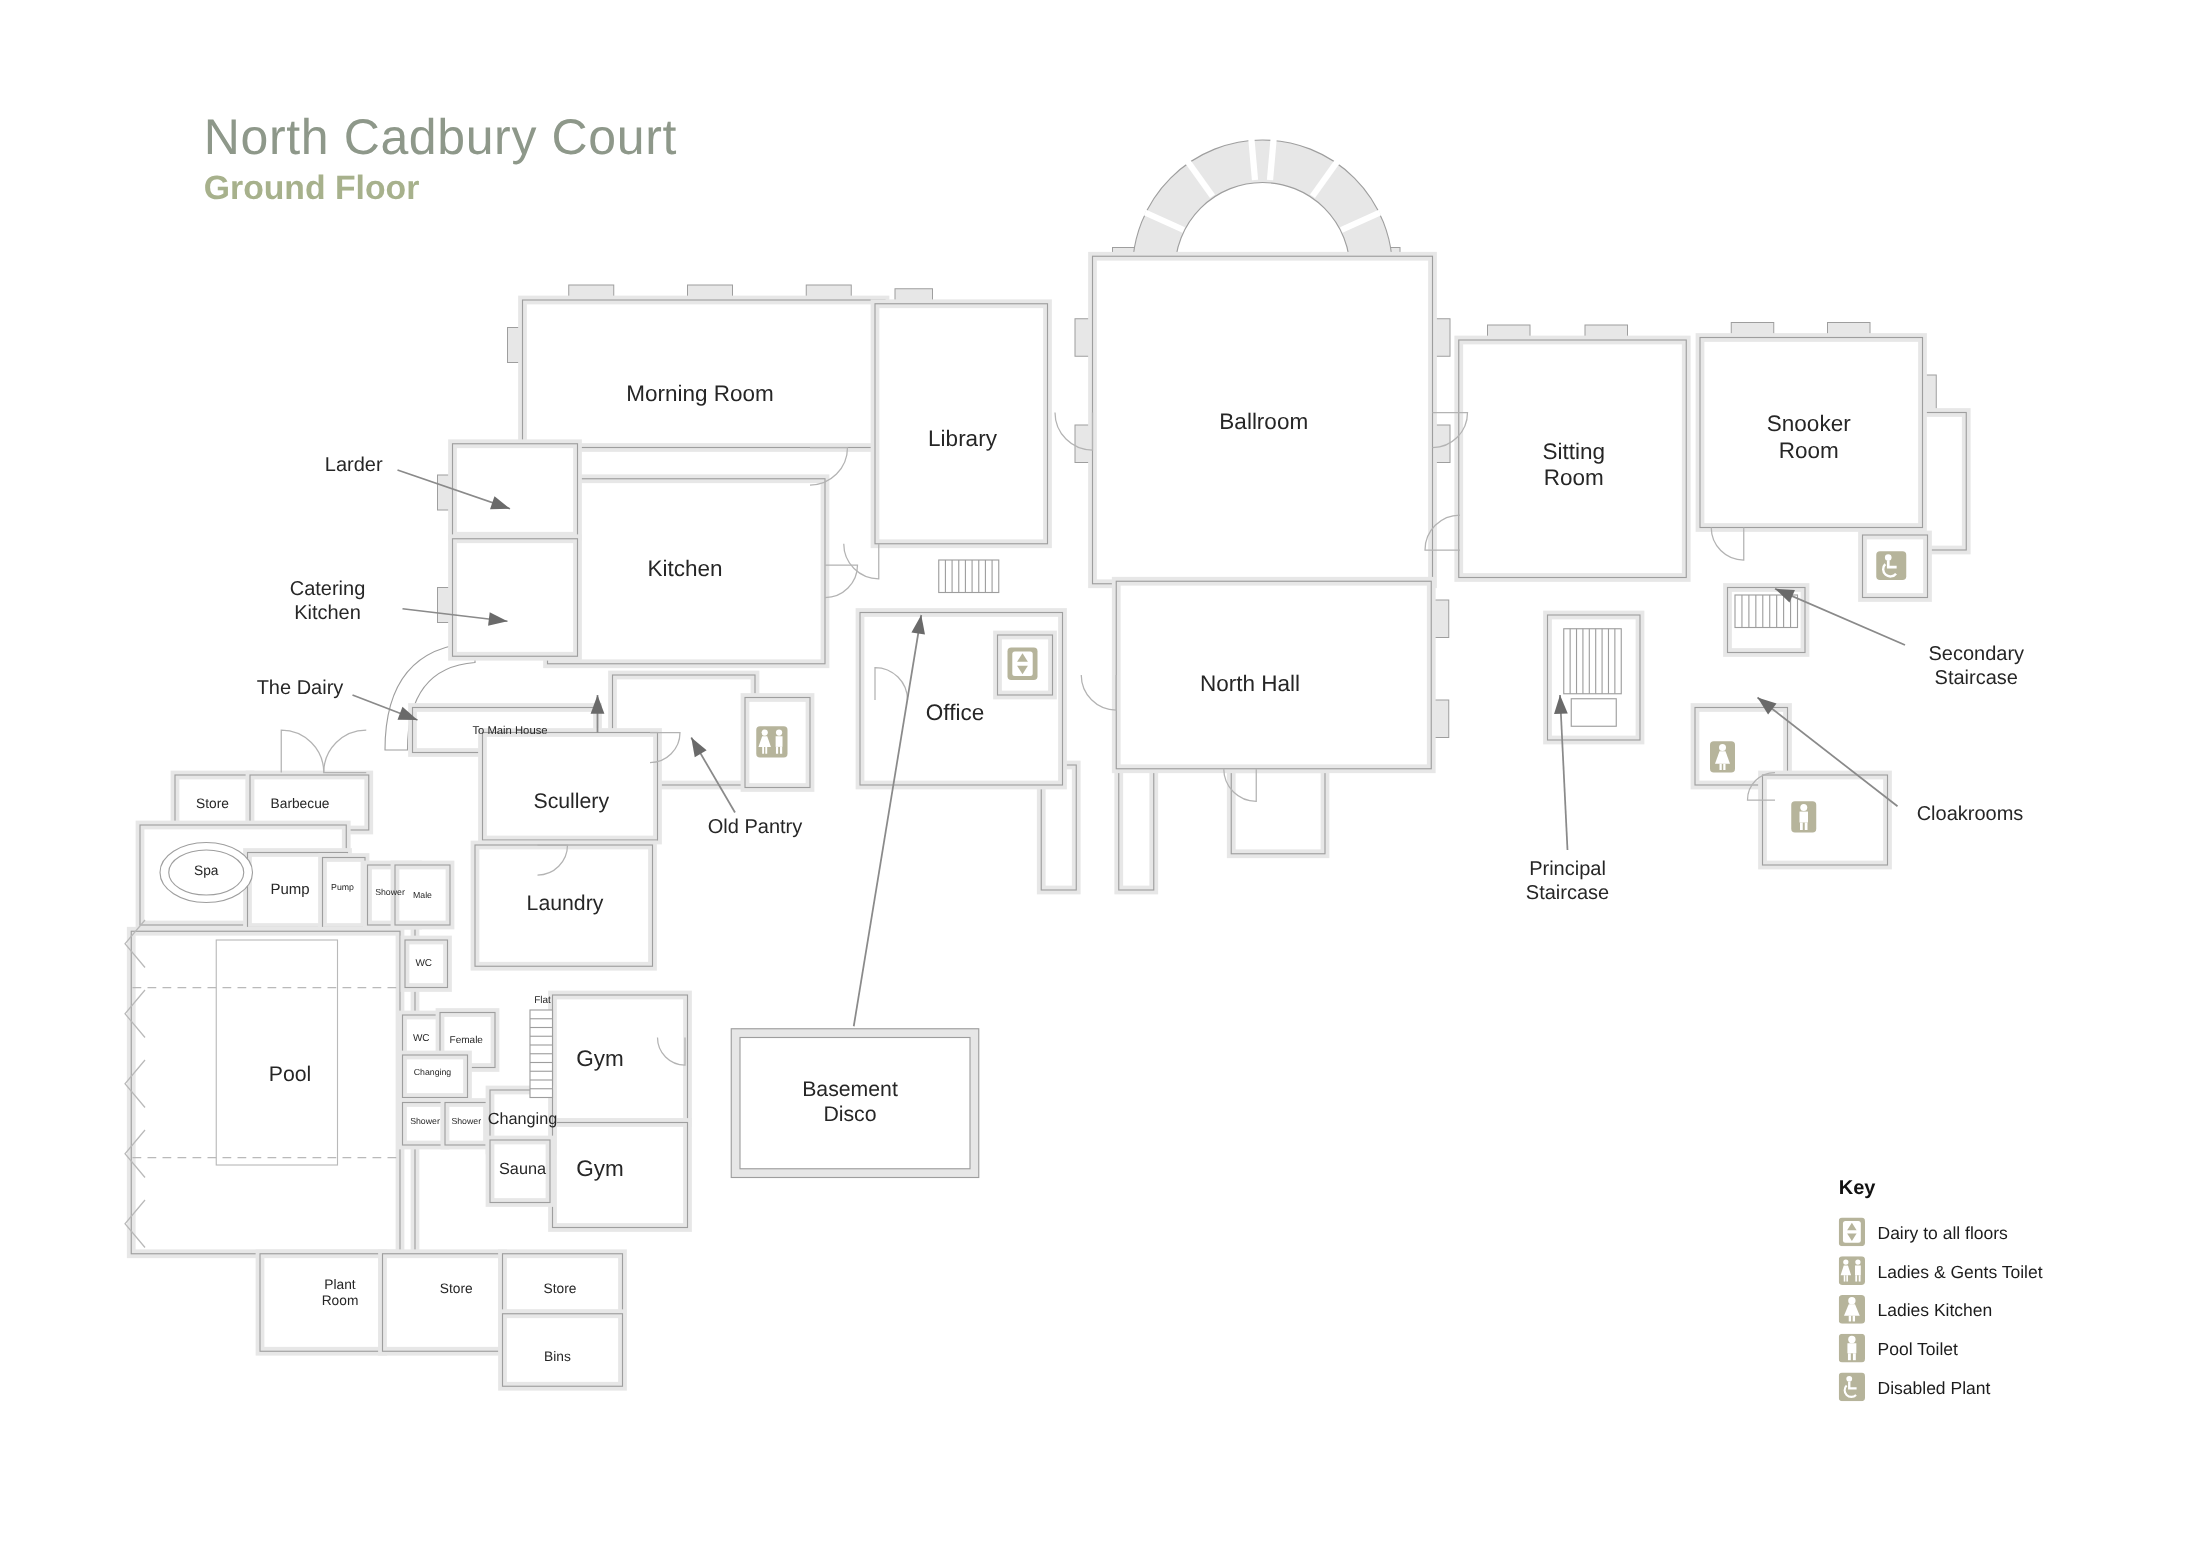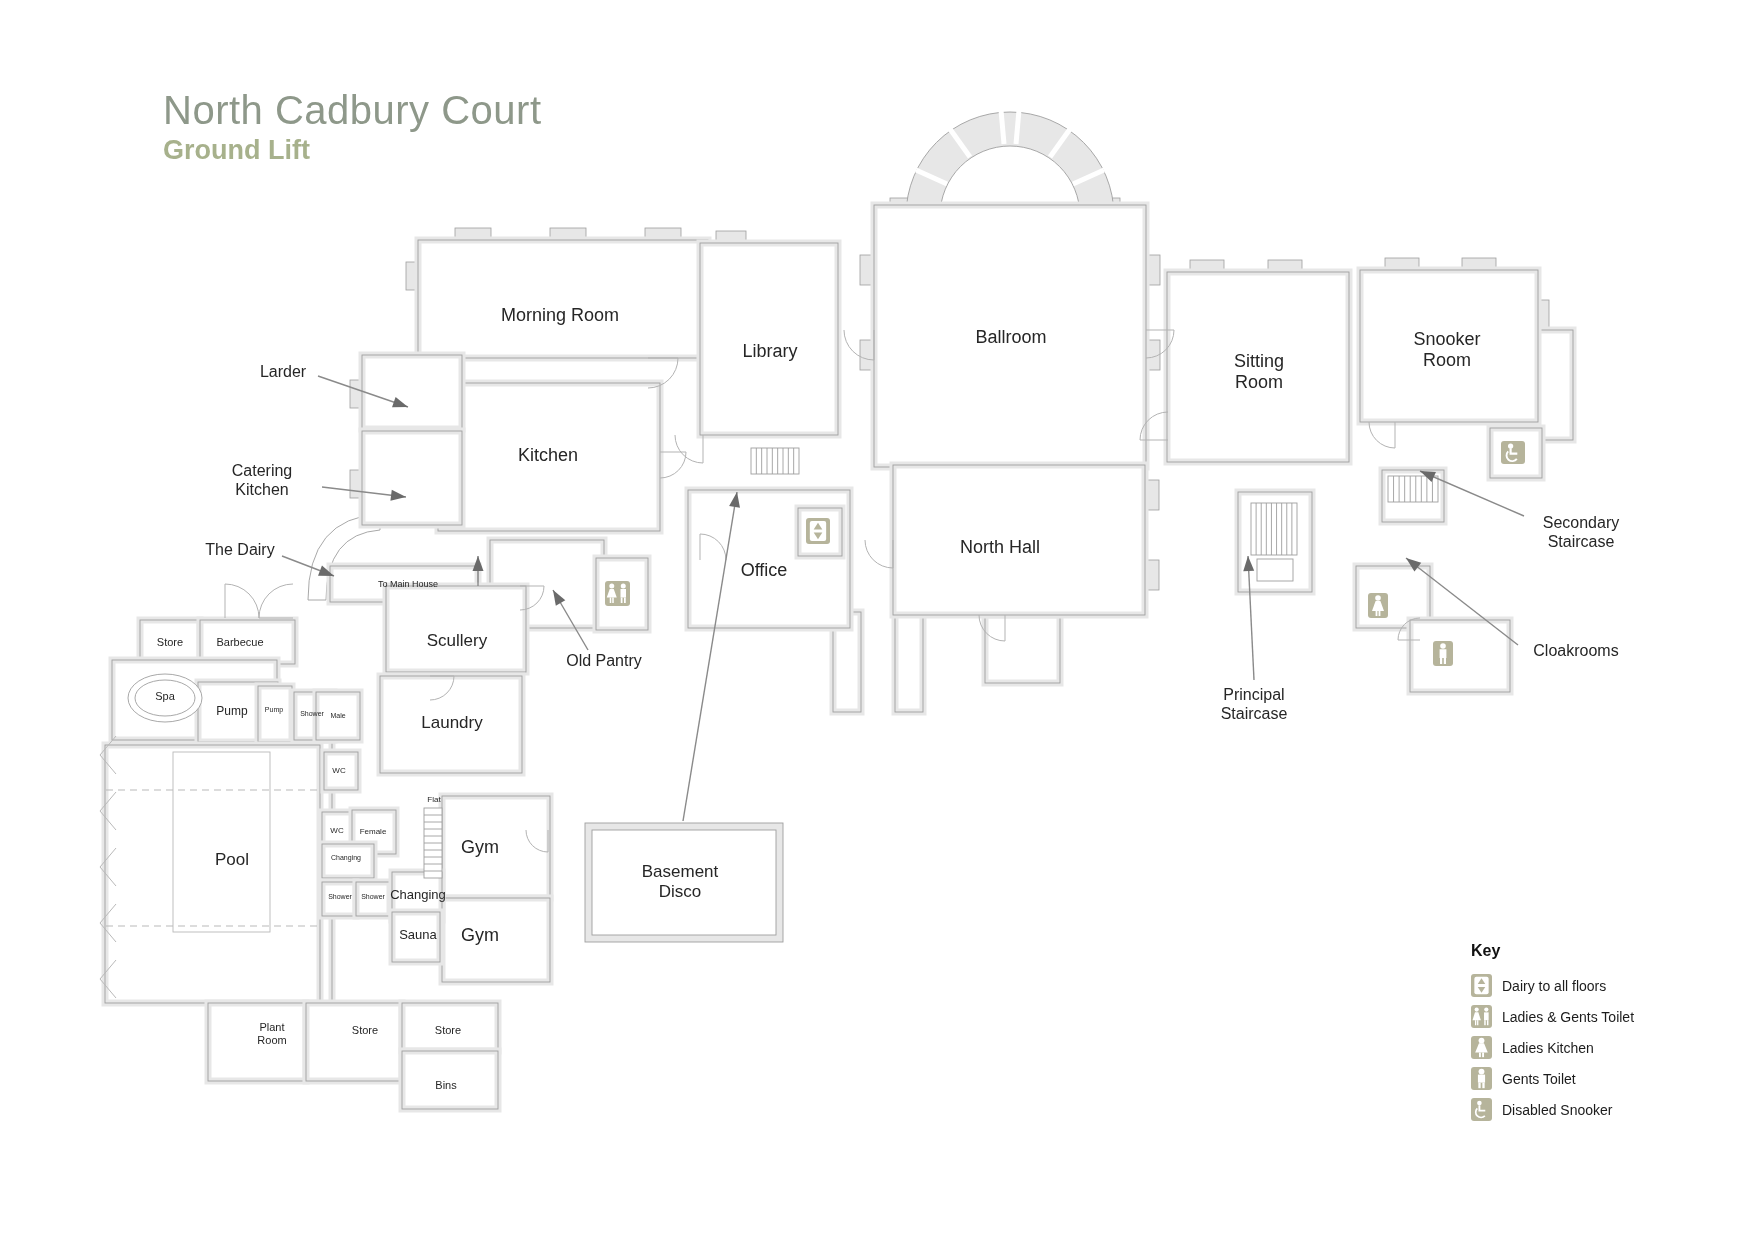--- a/index.html
+++ b/index.html
@@ -15,21 +15,21 @@
   .key-row{display:flex;align-items:center;margin-bottom:8px;height:23px;}
   .key-row svg{flex:0 0 auto;margin-right:10px;}
   .key-row span{font-size:14px;color:#1c1c1c;}
 </style>
 </head>
 <body>
 
 <div id="page">
   <div id="header">
     <h1>North Cadbury Court</h1>
-    <h2>Ground Lift</h2>
+    <h2>Ground Floor</h2>
   </div>
   <div id="plan"><svg width="1754" height="1239" viewBox="0 0 1754 1239">
         <rect x="455" y="228" width="36" height="14" fill="#e7e7e7" stroke="#9e9e9e" stroke-width="0.8"></rect>
         <rect x="550" y="228" width="36" height="14" fill="#e7e7e7" stroke="#9e9e9e" stroke-width="0.8"></rect>
         <rect x="645" y="228" width="36" height="14" fill="#e7e7e7" stroke="#9e9e9e" stroke-width="0.8"></rect>
         <rect x="716" y="231" width="30" height="14" fill="#e7e7e7" stroke="#9e9e9e" stroke-width="0.8"></rect>
         <rect x="890" y="198" width="28" height="20" fill="#e7e7e7" stroke="#9e9e9e" stroke-width="0.8"></rect>
         <rect x="1092" y="198" width="28" height="20" fill="#e7e7e7" stroke="#9e9e9e" stroke-width="0.8"></rect>
         <rect x="860" y="255" width="16" height="30" fill="#e7e7e7" stroke="#9e9e9e" stroke-width="0.8"></rect>
         <rect x="860" y="340" width="16" height="30" fill="#e7e7e7" stroke="#9e9e9e" stroke-width="0.8"></rect>
@@ -490,27 +490,27 @@
       <div class="key-row">
         <svg width="21" height="23">
           <g>
             <rect x="0" y="0" width="21" height="23" rx="3" fill="#b6b49b"></rect>
             <circle cx="10.5" cy="4.6000000000000005" r="2.9400000000000004" fill="#ffffff"></circle>
             <rect x="6.93" y="7.590000000000001" width="7.140000000000001" height="8.049999999999999" fill="#ffffff"></rect>
             <rect x="7.35" y="15.64" width="2.31" height="5.52" fill="#ffffff"></rect>
             <rect x="11.34" y="15.64" width="2.31" height="5.52" fill="#ffffff"></rect>
           </g>
         </svg>
-        <span>Gents Toilet</span>
+        <span>Pool Toilet</span>
       </div>
       <div class="key-row">
         <svg width="21" height="23">
           <g>
             <rect x="0" y="0" width="21" height="23" rx="3" fill="#b6b49b"></rect>
             <circle cx="8.4" cy="5.06" r="2.31" fill="#ffffff"></circle>
             <path d="M 8.4 7.36 L 8.4 12.65 L 14.280000000000001 12.65" fill="none" stroke="#ffffff" stroke-width="1.89"></path>
             <path d="M 6.3 10.35 A 5.04 5.04 0 1 0 13.860000000000001 17.94" fill="none" stroke="#ffffff" stroke-width="1.68"></path>
           </g>
         </svg>
-        <span>Disabled Snooker</span>
+        <span>Disabled Plant</span>
       </div>
     </div>
 </div>
 
 </body></html>

